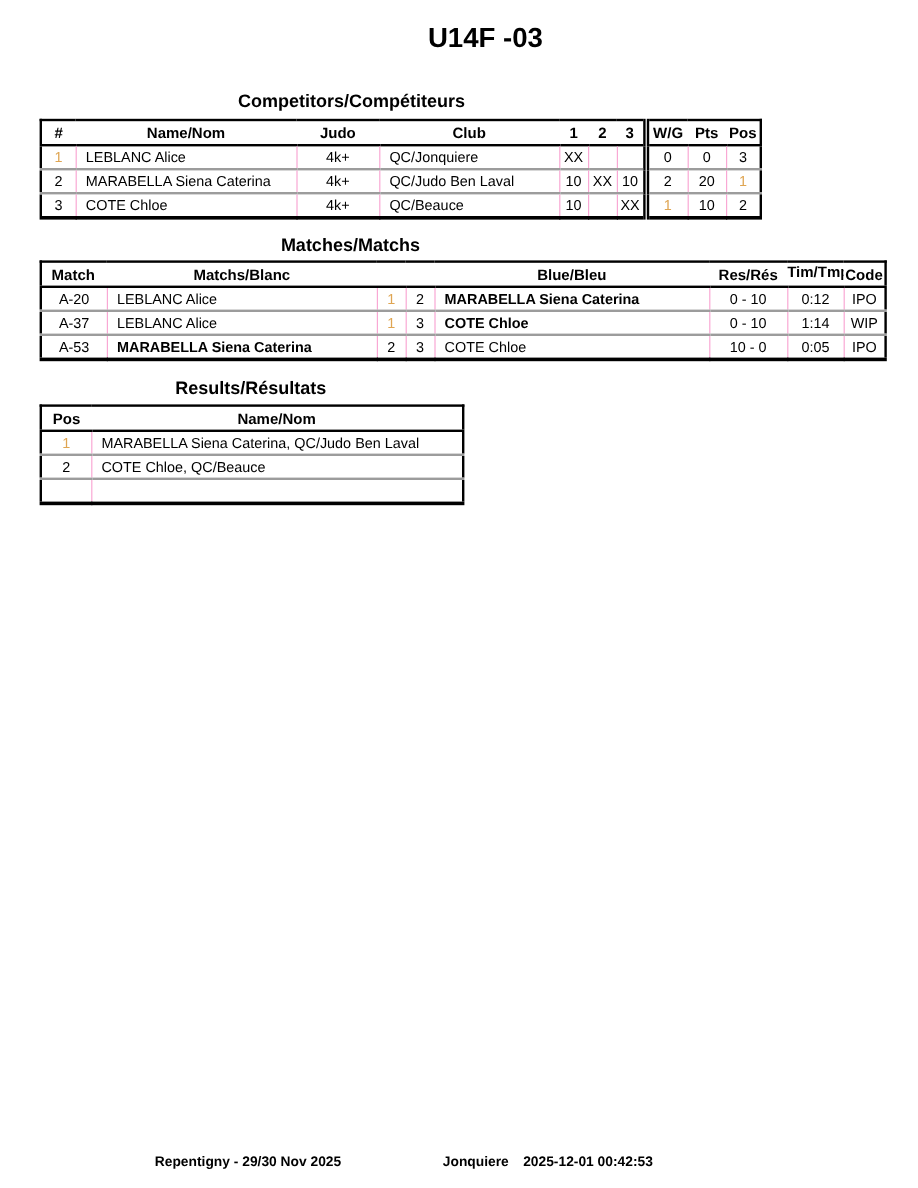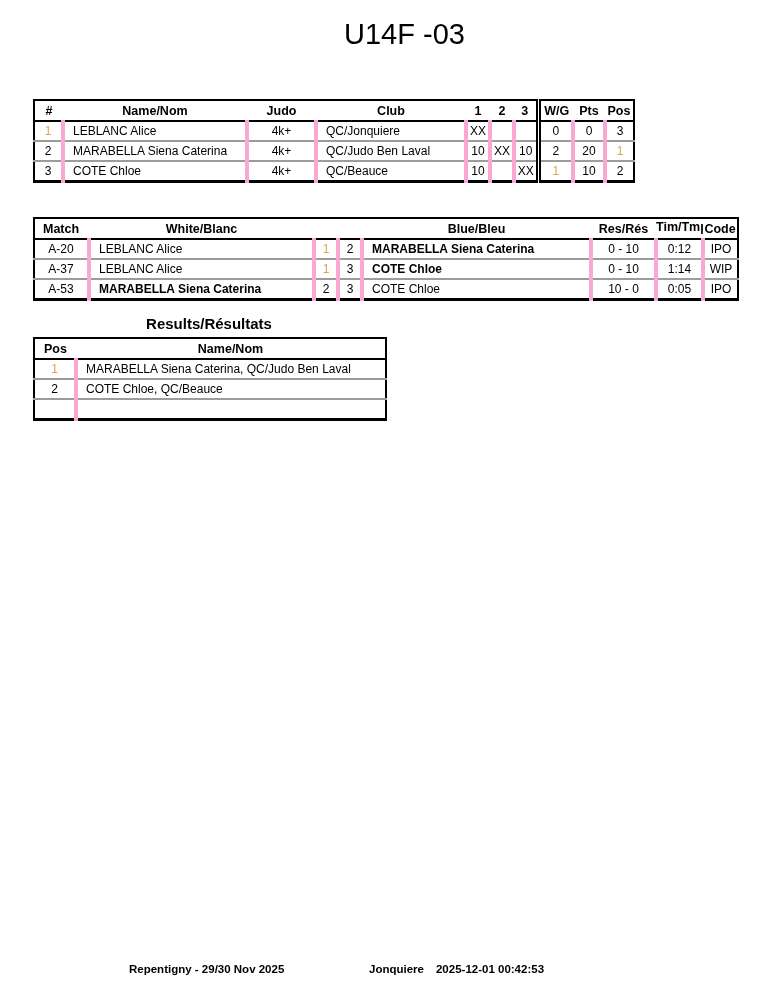--- a/index.html
+++ b/index.html
@@ -11,22 +11,22 @@
     background: #ffffff;
     font-family: "Liberation Sans", sans-serif;
     color: #000;
     overflow: hidden;
   }
   .page-title {
     position: absolute;
     top: 18px; left: 0;
     width: 100%;
     text-align: center;
-    font-size: 29px;
-    font-weight: normal;
+    font-size: 23px;
+    font-weight: bold;
     margin: 0;
     padding-left: 44px;
   }
   .section-heading {
     position: absolute;
     text-align: center;
     font-size: 15px;
     font-weight: bold;
   }
   .hd-competitors { left: 33px; width: 520px; top: 76px; }
@@ -51,21 +51,21 @@
     font-weight: bold;
     padding: 0;
     border: none;
     border-bottom: 2px solid #000;
     white-space: nowrap;
     overflow: hidden;
   }
   table.tbl td {
     font-size: 12px;
     padding: 0;
-    border-left: 4px solid #f9a8d4;
+    border-left: 1px solid #f9a8d4;
     border-top: 2px solid #9c9c9c;
     white-space: nowrap;
     overflow: hidden;
   }
   table.tbl td:first-child { border-left: none; }
   table.tbl tbody tr:first-child td { border-top: 2px solid #000; }
 
   .dbl { border-left: 5px double #000 !important; }
 
   .ac { text-align: center; }
@@ -85,20 +85,21 @@
   .footer-left  { left: 105px; }
   .footer-right { left: 345px; display: flex; gap: 12px; }
 </style>
 </head>
 <body>
 
 <div class="page">
 
   <h1 class="page-title">U14F -03</h1>
 
+  <div class="section-heading hd-competitors">Competitors/Compétiteurs</div>
 
   <table class="tbl tbl-competitors">
     <colgroup>
       <col style="width:29px">
         <col style="width:184px">
         <col style="width:69px">
         <col style="width:150px">
       <col style="width:24px">
         <col style="width:24px">
         <col style="width:24px">
@@ -153,36 +154,37 @@
         <td class="ac">10</td>
         <td class="ac"></td>
         <td class="ac">XX</td>
         <td class="ac dbl accent">1</td>
         <td class="ac">10</td>
         <td class="ac">2</td>
       </tr>
     </tbody>
   </table>
 
+  <div class="section-heading hd-matches">Matches/Matchs</div>
 
   <table class="tbl tbl-matches">
     <colgroup>
       <col style="width:55px">
         <col style="width:225px">
         <col style="width:24px">
         <col style="width:24px">
       <col style="width:229px">
         <col style="width:65px">
         <col style="width:47px">
         <col style="width:35px">
     </colgroup>
     <thead>
       <tr>
         <th class="al">Match</th>
-        <th class="ac">White/Blanc</th>
+        <th class="ac">Matchs/Blanc</th>
         <th></th>
         <th></th>
         <th class="ac">Blue/Bleu</th>
         <th class="ac">Res/Rés</th>
         <th class="ac"><span class="raised">Tim/Tmp</span></th>
         <th class="ac">Code</th>
       </tr>
     </thead>
     <tbody>
       <tr>

